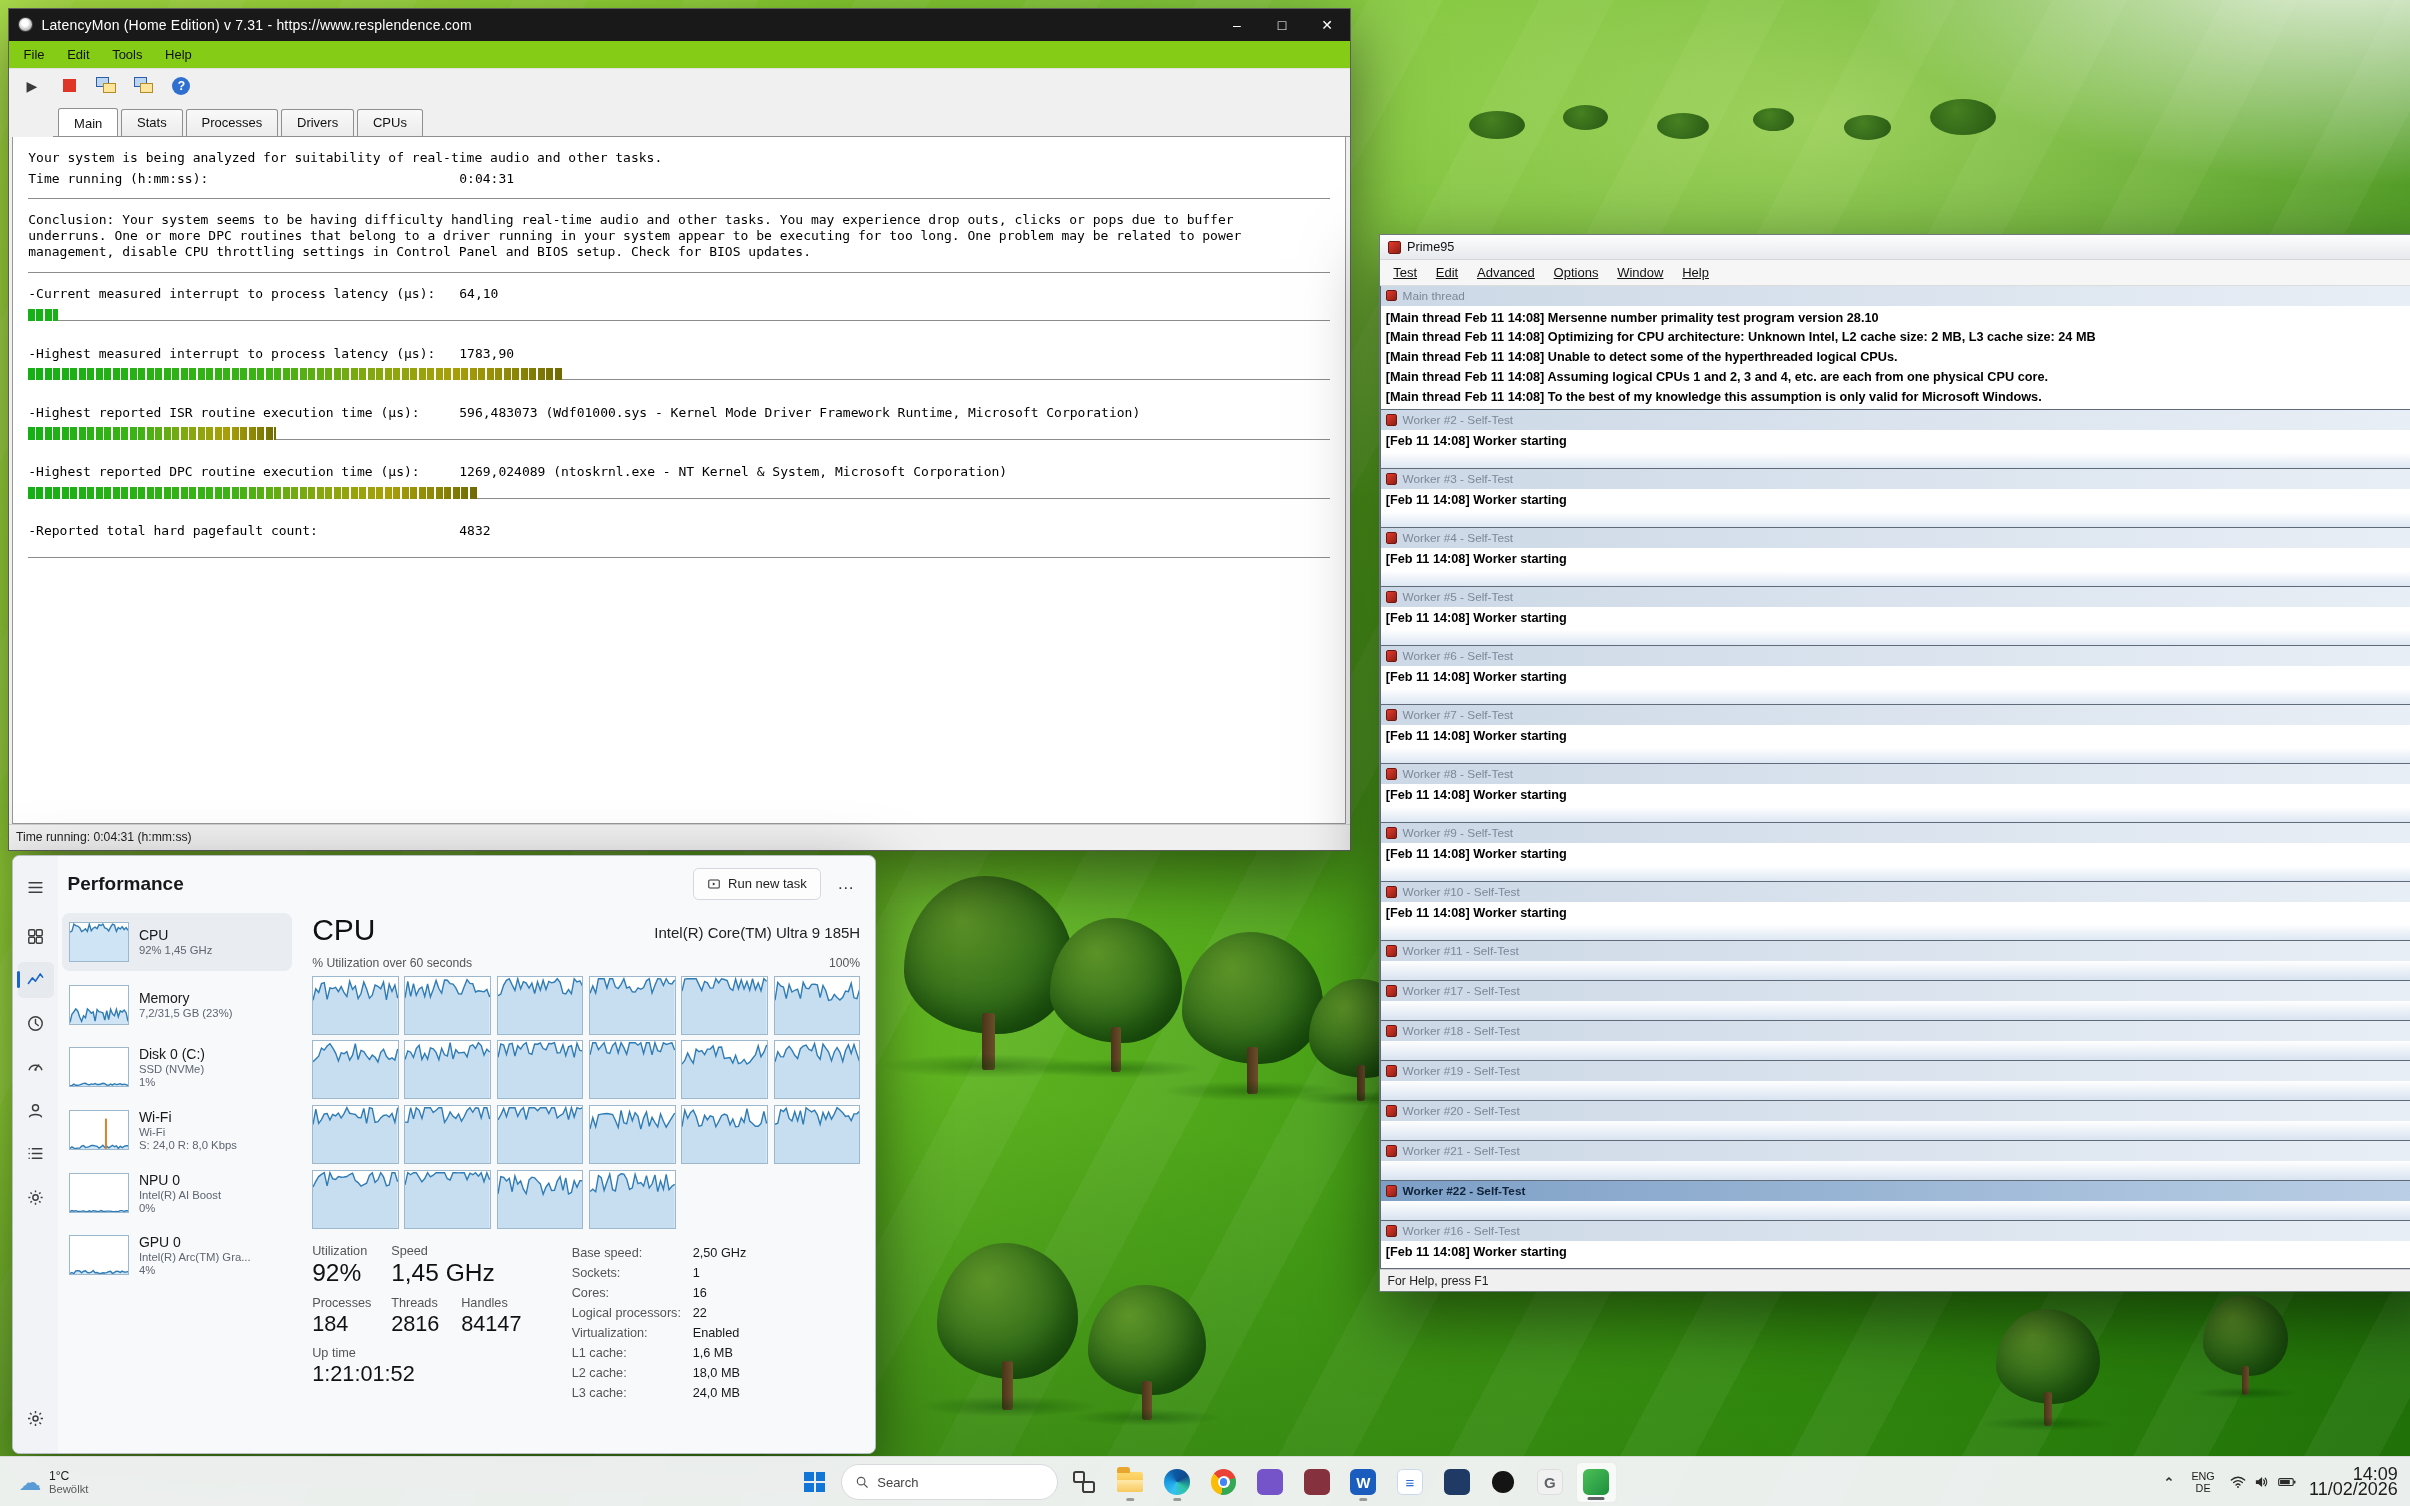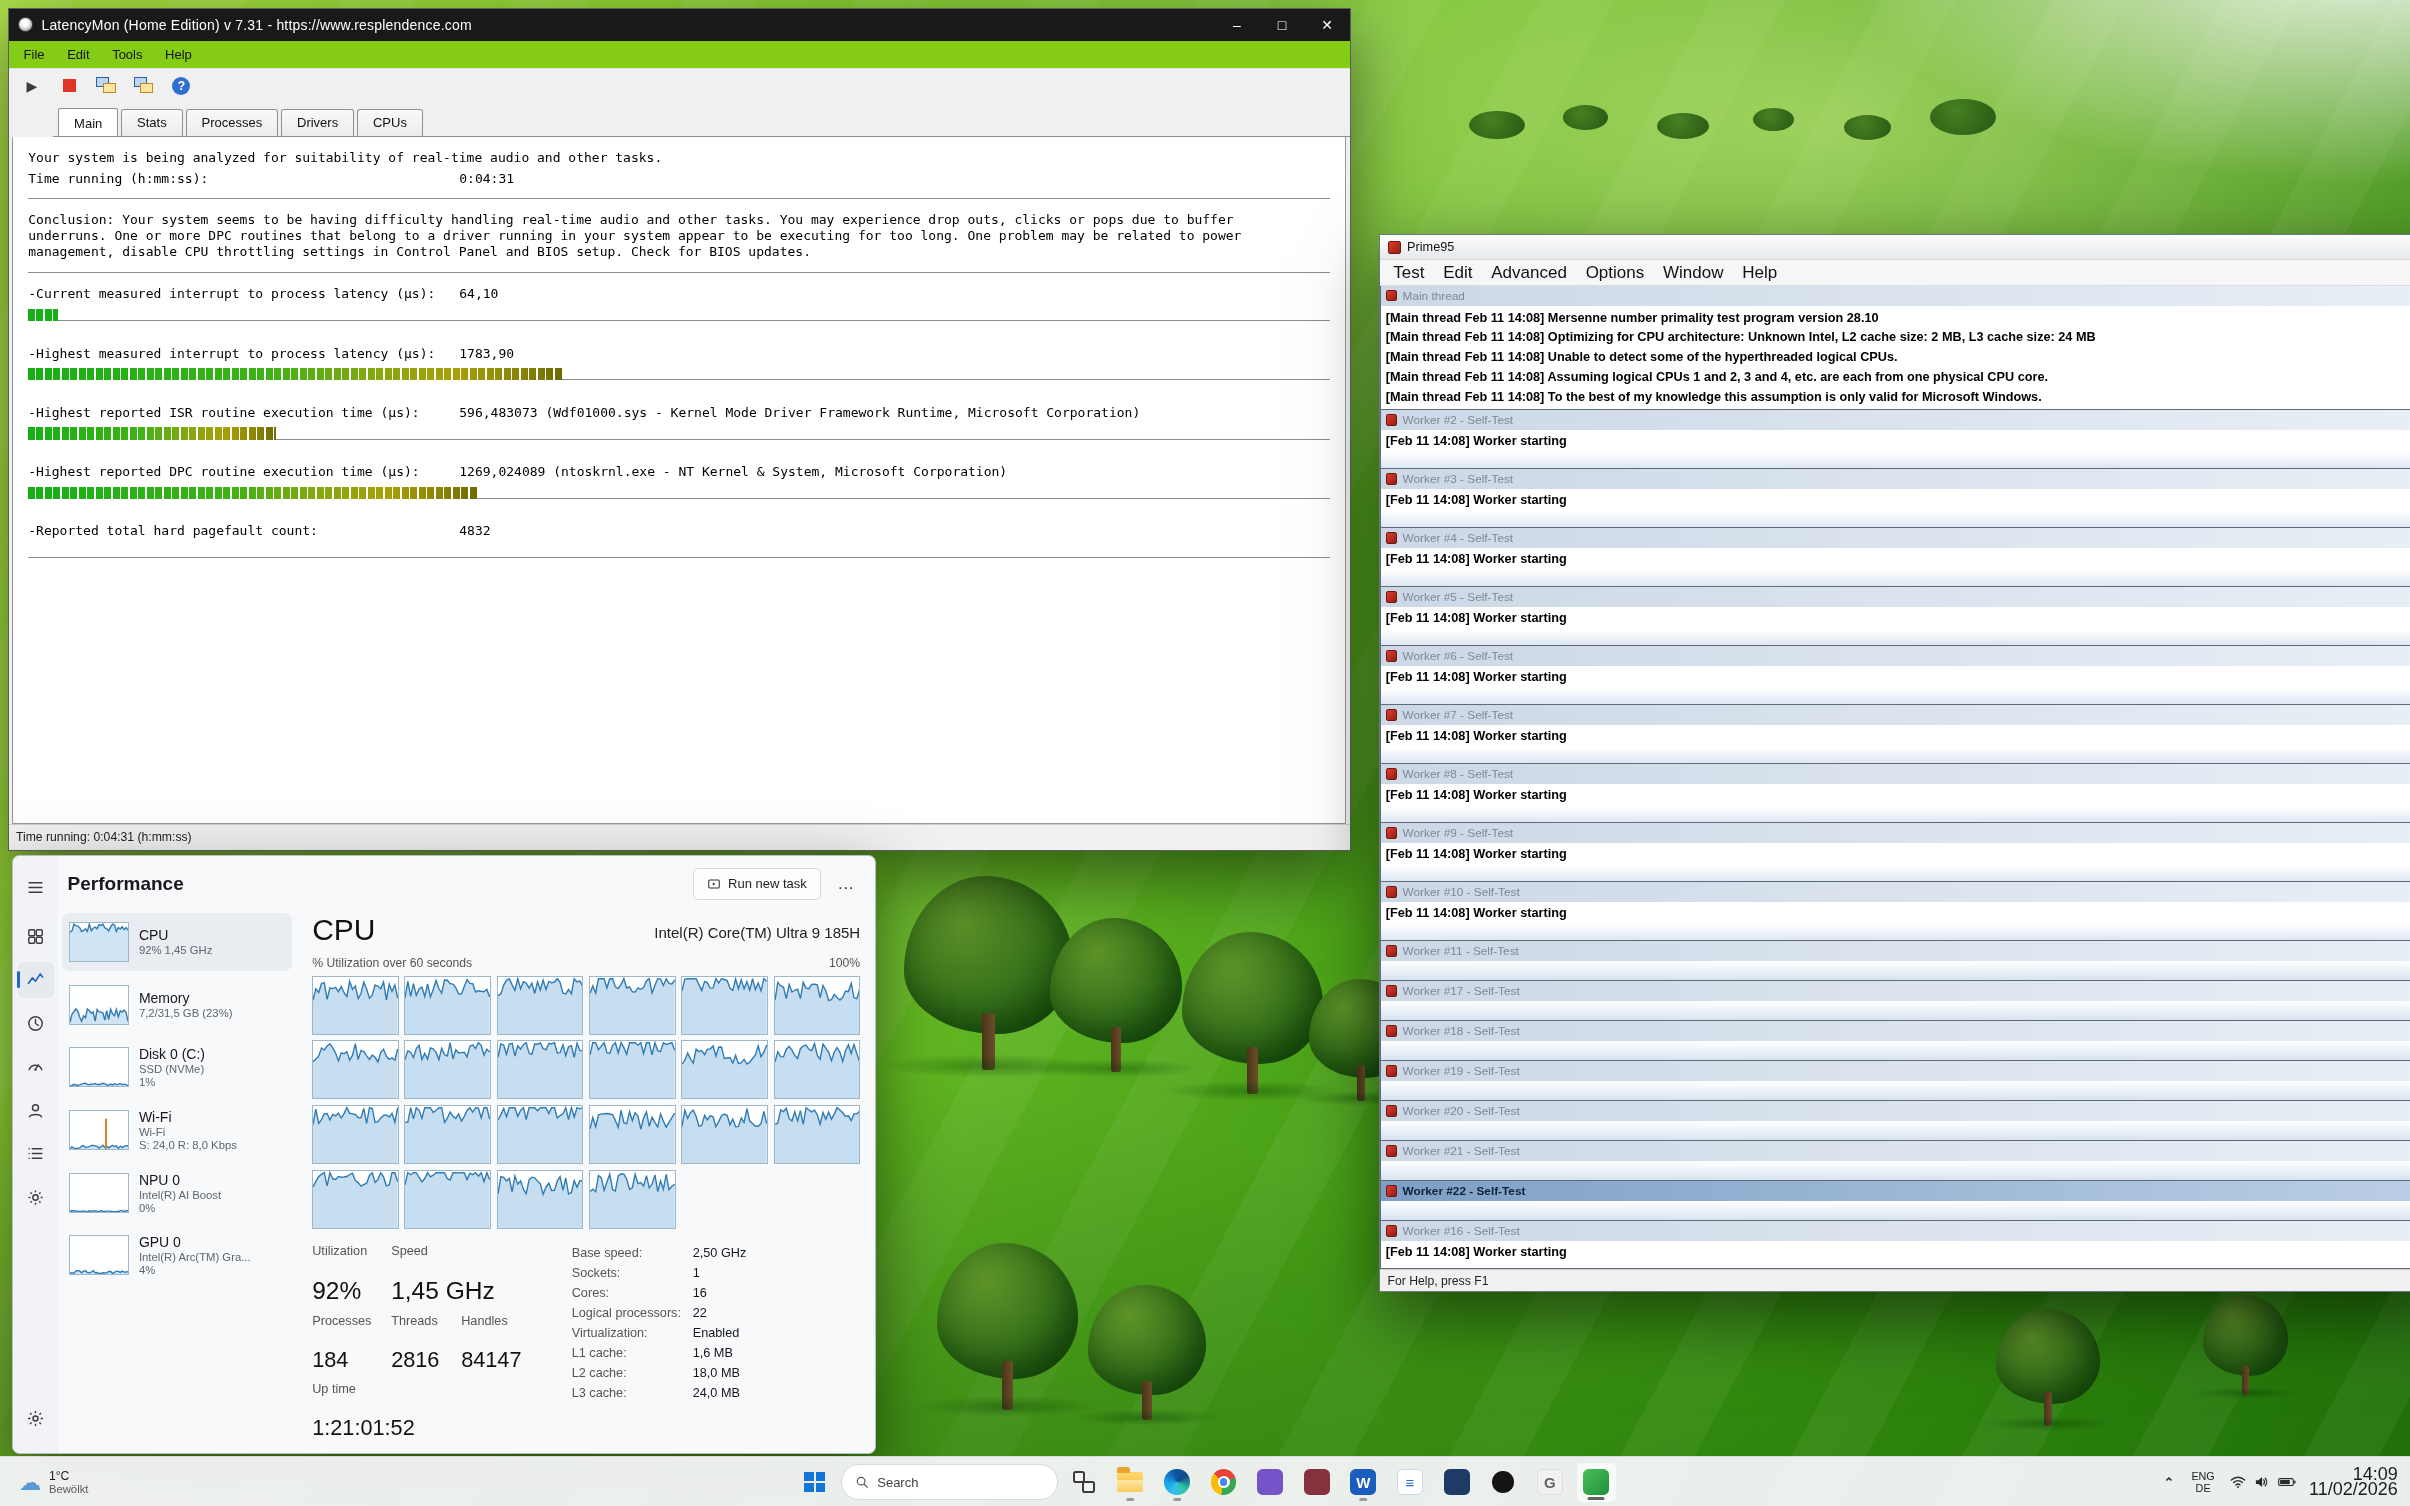--- a/index.html
+++ b/index.html
@@ -101,37 +101,37 @@
   .tm-cpu-sub { margin-left:auto; font-size:15px; color:#222; padding-bottom:5.6px; }
   .tm-chart-head { display:flex; font-size:12.2px; color:#555; margin-top:9.4px; }
   .tm-chart-head .right { margin-left:auto; }
   .core-grid { display:grid; grid-template-columns:repeat(6,1fr); gap:5.6px; margin-top:5.6px; }
   .core-cell { height:59px; border:0.9px solid #9db8cc; background:#fff; overflow:hidden; }
   .tm-stats { display:flex; margin-top:15px; }
   .tm-stats-left { width:235px; }
   .tm-srow { display:flex; margin-bottom:9.4px; }
   .tm-scol1 { width:79px; } .tm-scol2 { width:70px; }
   .tm-slabel { font-size:12.7px; color:#555; }
-  .tm-sval { font-size:24.5px; font-weight:300; color:#111; margin-top:19px; white-space:nowrap; }
+  .tm-sval { font-size:24.5px; font-weight:300; color:#111; margin-top:1px; white-space:nowrap; }
   .tm-sval.mid { font-size:21.7px; }
   .tm-details { margin-left:24.5px; padding-top:1.9px; }
   .tm-drow { display:flex; height:20px; font-size:12.7px; }
   .tm-dlabel { width:121px; color:#555; }
   .tm-dval { color:#16181b; }
 
   
   .p95 { left:1379px; top:234px; width:1064px; height:1058px; background:#f0f0f0; border:0.9px solid #6f7780;
     display:flex; flex-direction:column; }
   .p95-titlebar { height:25.4px; background:linear-gradient(#fdfdfd,#e6e9ed); display:flex; align-items:center;
     padding-left:7.5px; gap:6.6px; border-bottom:0.9px solid #d6d6d6; }
   .p95-appicon, .p95-cicon { width:13px; height:13px; background:linear-gradient(135deg,#e33b2e,#8f1f14);
     border:0.9px solid #6e1710; border-radius:1.9px; flex:0 0 auto; }
   .p95-title { font-size:12.7px; color:#111; }
   .p95-menubar { height:25.4px; background:#f6f6f6; display:flex; align-items:center; padding-left:3.8px; border-bottom:0.9px solid #dcdcdc; }
-  .p95-menubar span { padding:3.8px 9.4px; font-size:17px; color:#111; }
+  .p95-menubar span { padding:3.8px 9.4px; font-size:13px; color:#111;text-decoration:underline; }
   .p95-mdi { flex:1; background:#8a8f98; display:flex; flex-direction:column; overflow:hidden; }
   .p95-workers { display:contents; }
   .p95-child { border:0.9px solid #5f6b79; border-top:none; display:flex; flex-direction:column; }
   .p95-ctitle { height:20px; background:linear-gradient(90deg,#ccd8e6,#e9eff6); display:flex; align-items:center;
     gap:5.6px; padding-left:4.7px; font-size:11.8px; color:#7c8798; flex:0 0 auto; }
   .p95-ctitle .p95-cicon { width:11.3px; height:11.3px; }
   .p95-child.active .p95-ctitle { background:linear-gradient(90deg,#7d9fc6,#bcd0e6); color:#0f2238; font-weight:bold; }
   .p95-cbody { background:#fff; overflow:hidden; }
   .p95-child.full .p95-cbody { height:38px; background:linear-gradient(180deg,#ffffff 0 22.6px,#dde7f3 38px); }
   .p95-child.compact .p95-cbody { height:19px; background:linear-gradient(180deg,#ffffff,#d8e3f0); }

